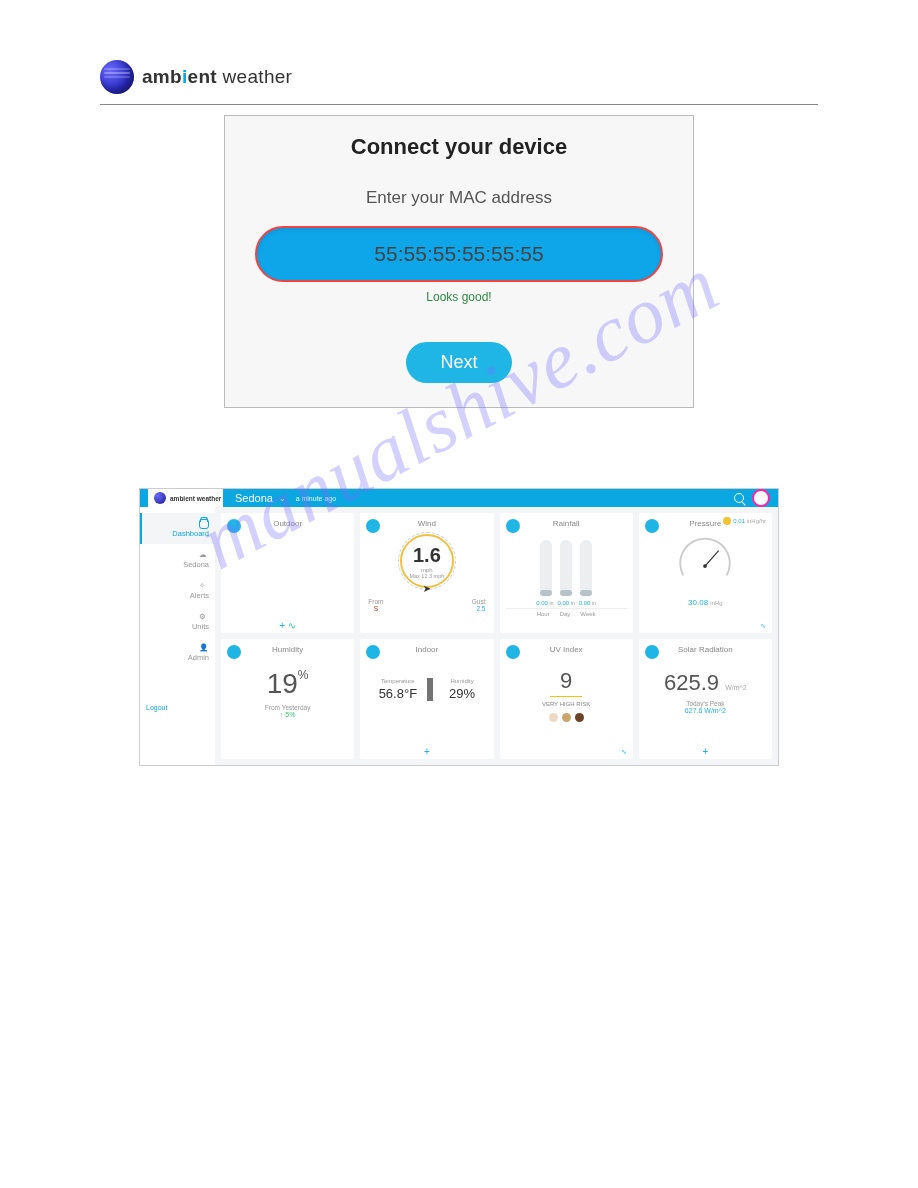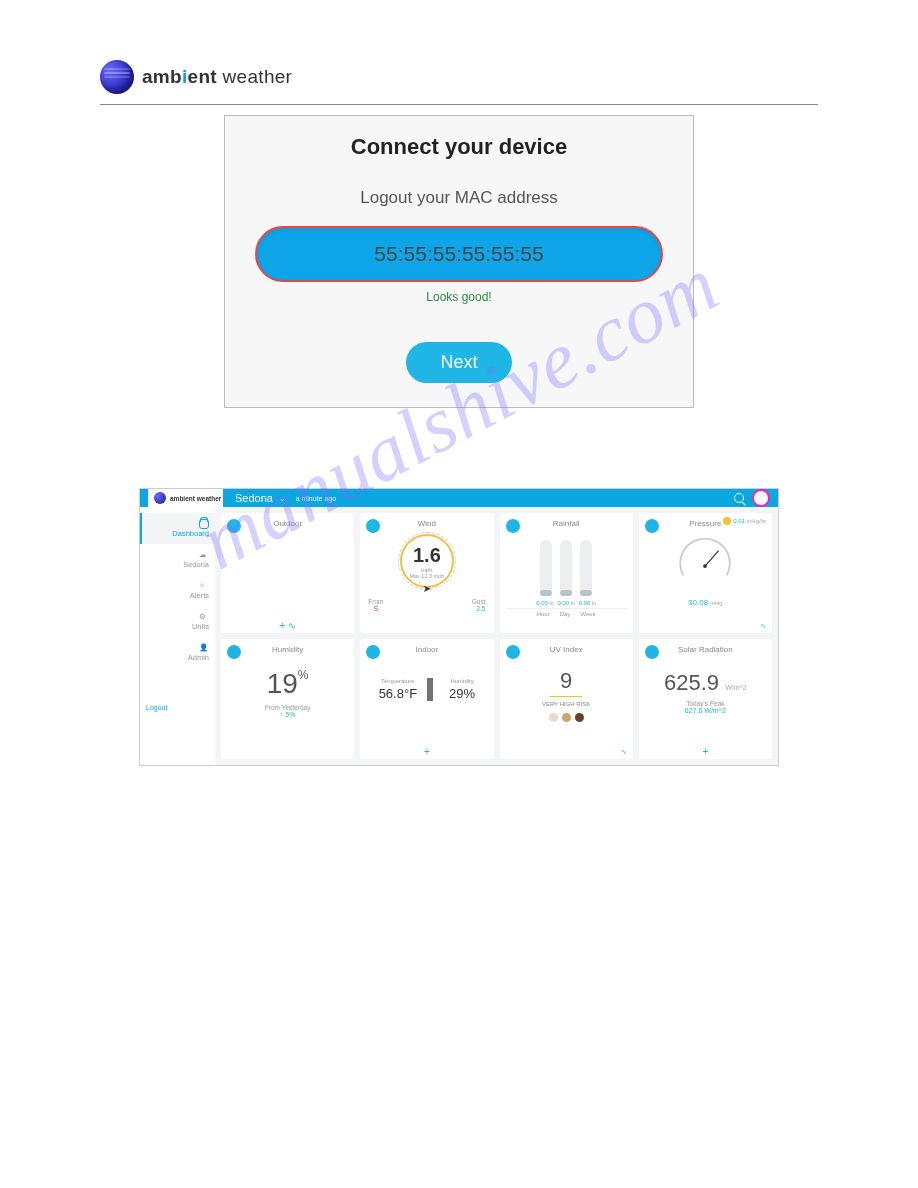--- a/index.html
+++ b/index.html
@@ -166,21 +166,21 @@
 <div class="logo-row">
   <span class="logo-sphere"></span>
   <span class="logo-text">
     <span class="bold">amb</span><span class="bold dot-i">i</span><span class="bold">ent</span><span> weather</span>
   </span>
 </div>
 <hr class="hr">
 
 <div class="connect-panel">
   <div class="connect-title">Connect your device</div>
-  <div class="connect-sub">Logout your MAC address</div>
+  <div class="connect-sub">Enter your MAC address</div>
   <input class="mac-input" type="text" value="55:55:55:55:55:55" style="">
   <div class="looks-good">Looks good!</div>
   <button class="next-btn">Next</button>
 </div>
 
 <div class="dash-wrap">
   <div class="dash-topbar">
     <div class="dash-logo-area">
       <span class="mini-sphere"></span>
       <span>ambient weather</span>

